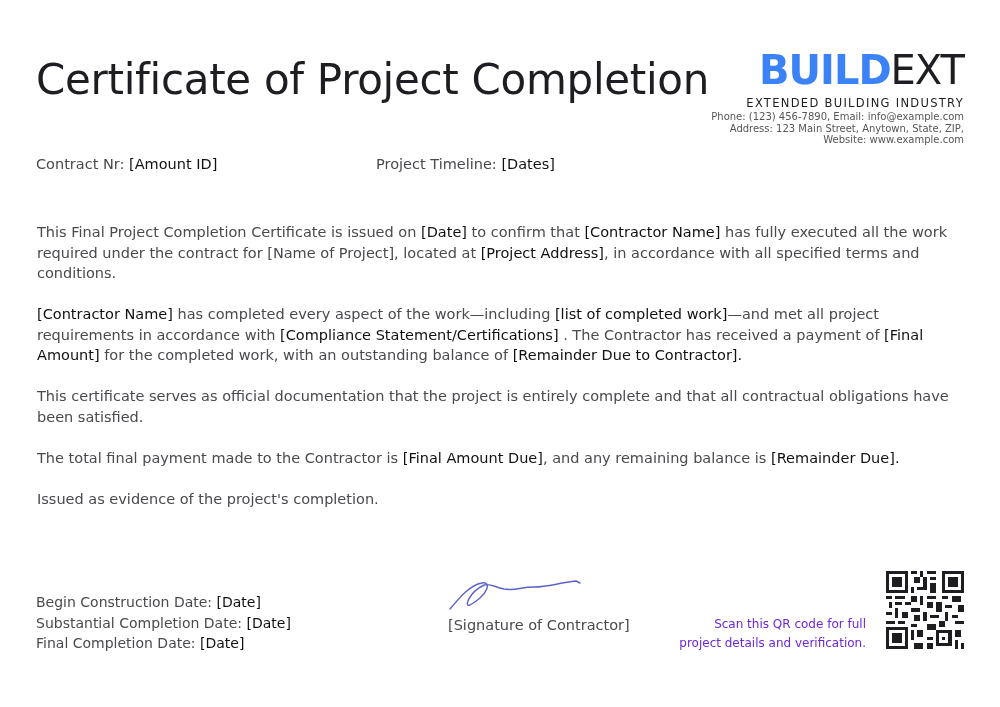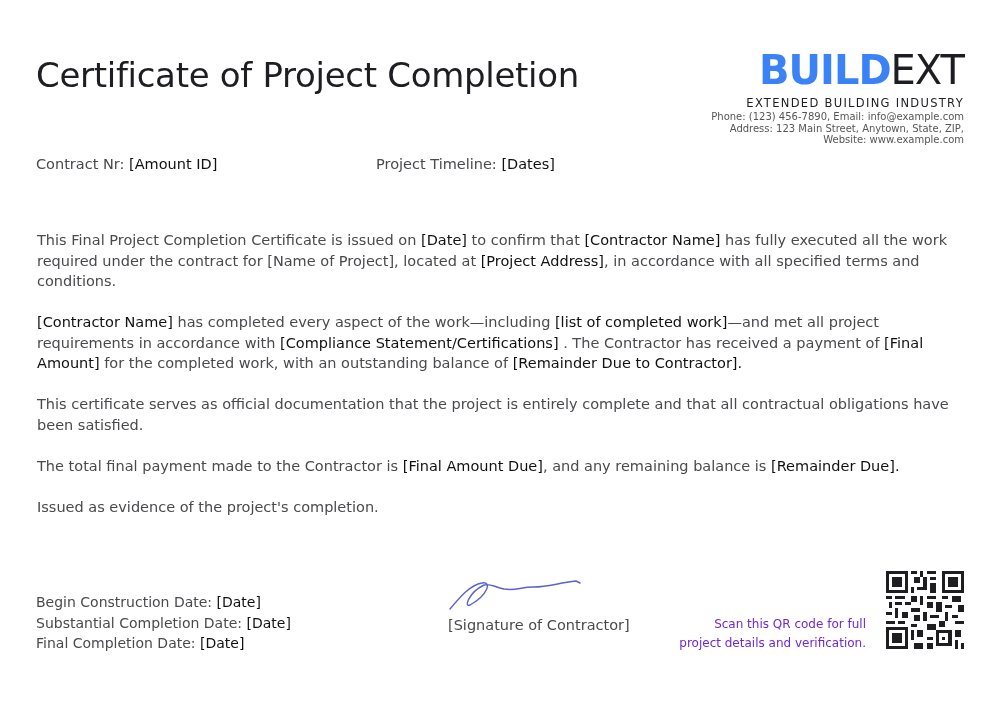--- a/index.html
+++ b/index.html
@@ -2,34 +2,34 @@
 <html><head>
   <meta charset="utf-8">
   <style>
     html, body { margin: 0; padding: 0; background: #ffffff; }
     body {
       width: 1000px; height: 707px; position: relative; overflow: hidden;
       font-family: "DejaVu Sans", sans-serif; color: #3a3a3e;
     }
     .page-title {
       position: absolute; left: 36px; top: 55px;
-      font-size: 34px; font-weight: normal; color: #1d1d22; letter-spacing: -0.3px;
+      font-size: 42px; font-weight: normal; color: #1d1d22; letter-spacing: -0.3px;
       margin: 0;
     }
     .logo { position: absolute; right: 36px; top: 50px; text-align: right; }
     .logo-word { font-family: "DejaVu Sans", sans-serif; font-size: 40px; line-height: 40px; letter-spacing: -1px; }
     .logo-build { color: #3b82f6; font-weight: bold; }
     .logo-ext { color: #1d1d22; font-weight: normal; }
     .logo-tagline { font-size: 11.5px; letter-spacing: 1.3px; color: #1d1d22; margin-top: 6px; }
     .company-info { position: absolute; right: 36px; top: 111px; text-align: right; font-size: 10px; line-height: 11.5px; color: #555; }
     .meta-row { position: absolute; top: 156px; font-size: 14.5px; color: #4a4a4e; }
     .meta-contract { left: 36px; }
     .meta-timeline { left: 376px; }
     .meta-row b, .para b, .dates b { font-weight: normal; color: #111; }
-    .body-text { position: absolute; left: 37px; top: 230px; width: 930px; font-size: 14.5px; line-height: 20.5px; color: #4a4a4e; }
+    .body-text { position: absolute; left: 37px; top: 222px; width: 930px; font-size: 14.5px; line-height: 20.5px; color: #4a4a4e; }
     .para { margin: 0 0 20.5px 0; }
     .dates { position: absolute; left: 36px; top: 592px; font-size: 14px; line-height: 20.5px; color: #4a4a4e; }
     .signature-block { position: absolute; left: 448px; top: 575px; font-size: 14.5px; line-height: 20.5px; color: #4a4a4e; }
     .signature-svg { display: block; width: 140px; height: 38px; margin-bottom: 2px; }
     .qr-caption { position: absolute; right: 134px; top: 615px; text-align: right; font-size: 12px; line-height: 19px; color: #6d28d9; }
     .qr { position: absolute; left: 886px; top: 570px; width: 78px; height: 80px; }
   </style>
 </head>
 <body>
 

